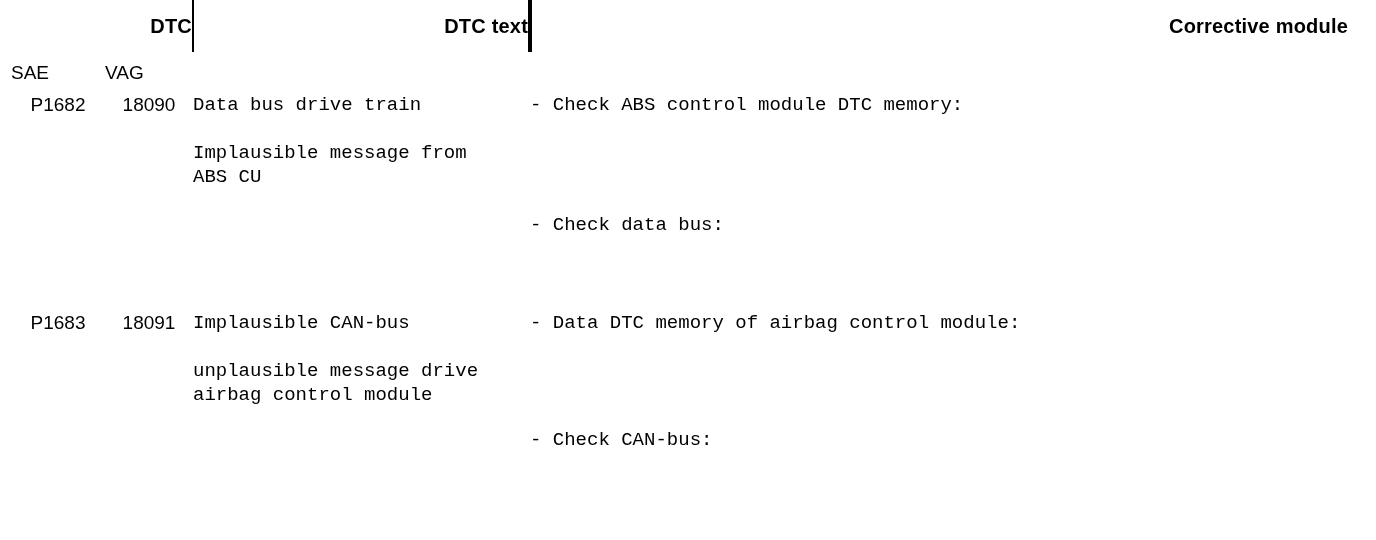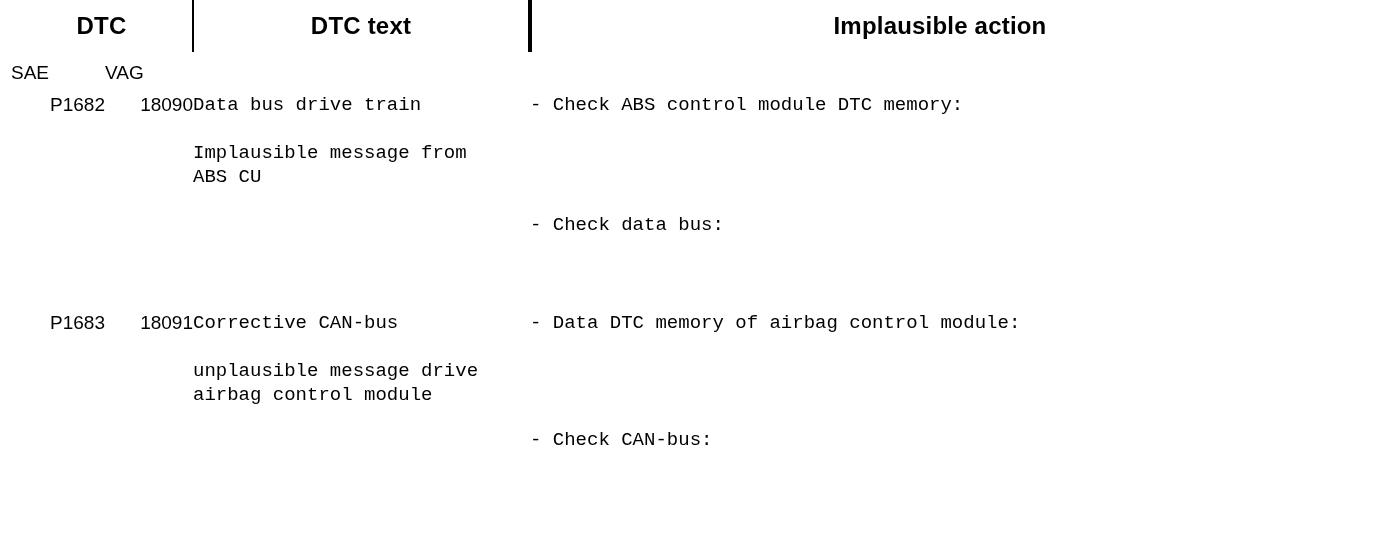--- a/index.html
+++ b/index.html
@@ -61,41 +61,41 @@
   
   .edge-right { border-right: 3px solid #000; }
 
   .h-rule-thin   { border-bottom: 2px solid #000; }
   .h-rule-thick  { border-bottom: 3px solid #000; }
 
   
   tr.header-main > th {
     height: 52px;
     font-weight: bold;
-    font-size: 24px;
-    text-align: center;
+    font-size: 20px;
+    text-align: right;
     vertical-align: middle;
     letter-spacing: 0.2px;
   }
 
   
   tr.header-sub > td {
     height: 41px;
     font-size: 19px;
     text-align: left;
     vertical-align: middle;
   }
 
   
   tr.data-row > td {
     vertical-align: top;
   }
 
   td.cell-sae, td.cell-vag {
-    text-align: right;
+    text-align: center;
     padding: 12px 0 0 9px;
     font-size: 19px;
     white-space: nowrap;
     margin-left: 10px;
   }
   td.cell-vag { padding-left: 11px; }
 
   td.cell-text {
     padding: 12px 8px 0 12px;
   }
@@ -123,21 +123,21 @@
       <col class="col-sae">
       <col class="col-vag">
       <col class="col-text">
       <col class="col-corr">
     </colgroup>
     <tbody>
 
       <tr class="header-main">
         <th class="edge-left h-rule-thin" colspan="2">DTC</th>
         <th class="v-thin h-rule-thin" style="border-left:2px solid #000;margin-left:19px;">DTC text</th>
-        <th class="edge-right h-rule-thin" style="border-left:4px solid #000;">Implausible action</th>
+        <th class="edge-right h-rule-thin" style="border-left:4px solid #000;">Corrective module</th>
       </tr>
 
       <tr class="header-sub">
         <td class="edge-left v-thin h-rule-thick">SAE</td>
         <td class="v-thin h-rule-thick">VAG</td>
         <td class="v-thick h-rule-thick"></td>
         <td class="edge-right h-rule-thick"></td>
       </tr>
 
       <tr class="data-row row1">
@@ -158,21 +158,21 @@
           <span class="line">- Check data bus:</span>
         </td>
       </tr>
 
       <tr class="data-row row2">
         <td class="cell-sae edge-left v-thin h-rule-thick">P1683</td>
 
         <td class="cell-vag v-thin h-rule-thick">18091</td>
 
         <td class="cell-text v-thick h-rule-thick">
-          <span class="line">Corrective CAN-bus</span>
+          <span class="line">Implausible CAN-bus</span>
           <span class="gap-block"></span>
           <span class="line">unplausible message drive</span>
           <span class="line">airbag control module</span>
         </td>
 
         <td class="cell-corr edge-right h-rule-thick">
           <span class="line">- Data DTC memory of airbag control module:</span>
           <span class="spacer-md"></span>
           <span class="line">- Check CAN-bus:</span>
         </td>

